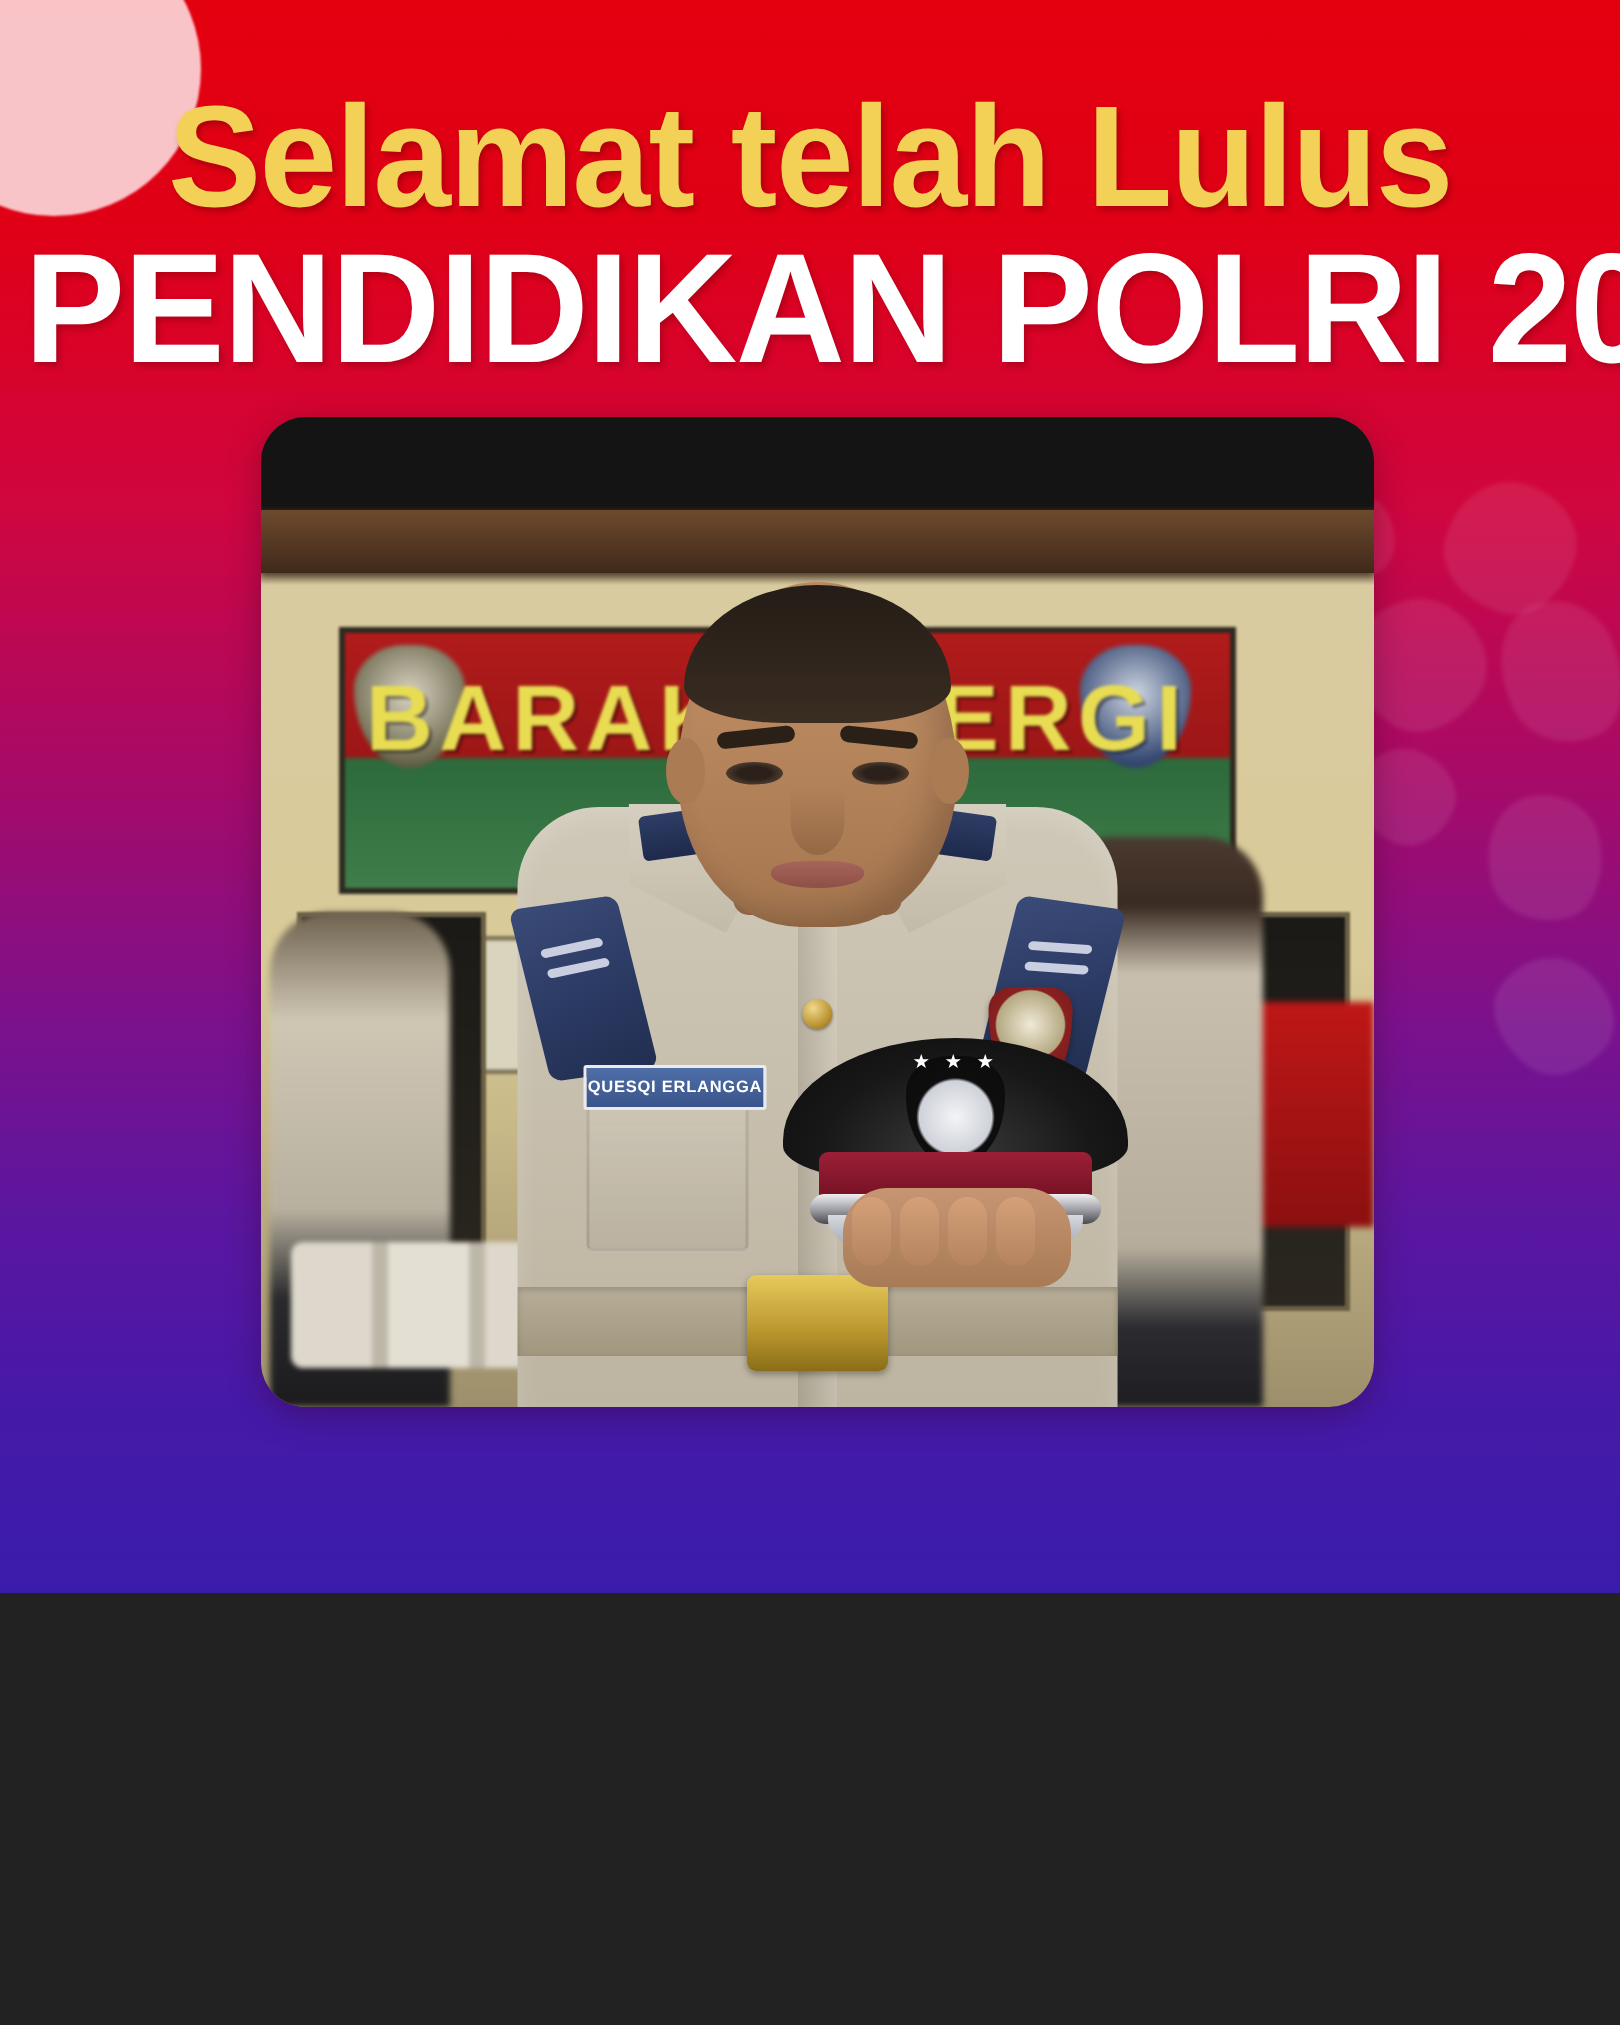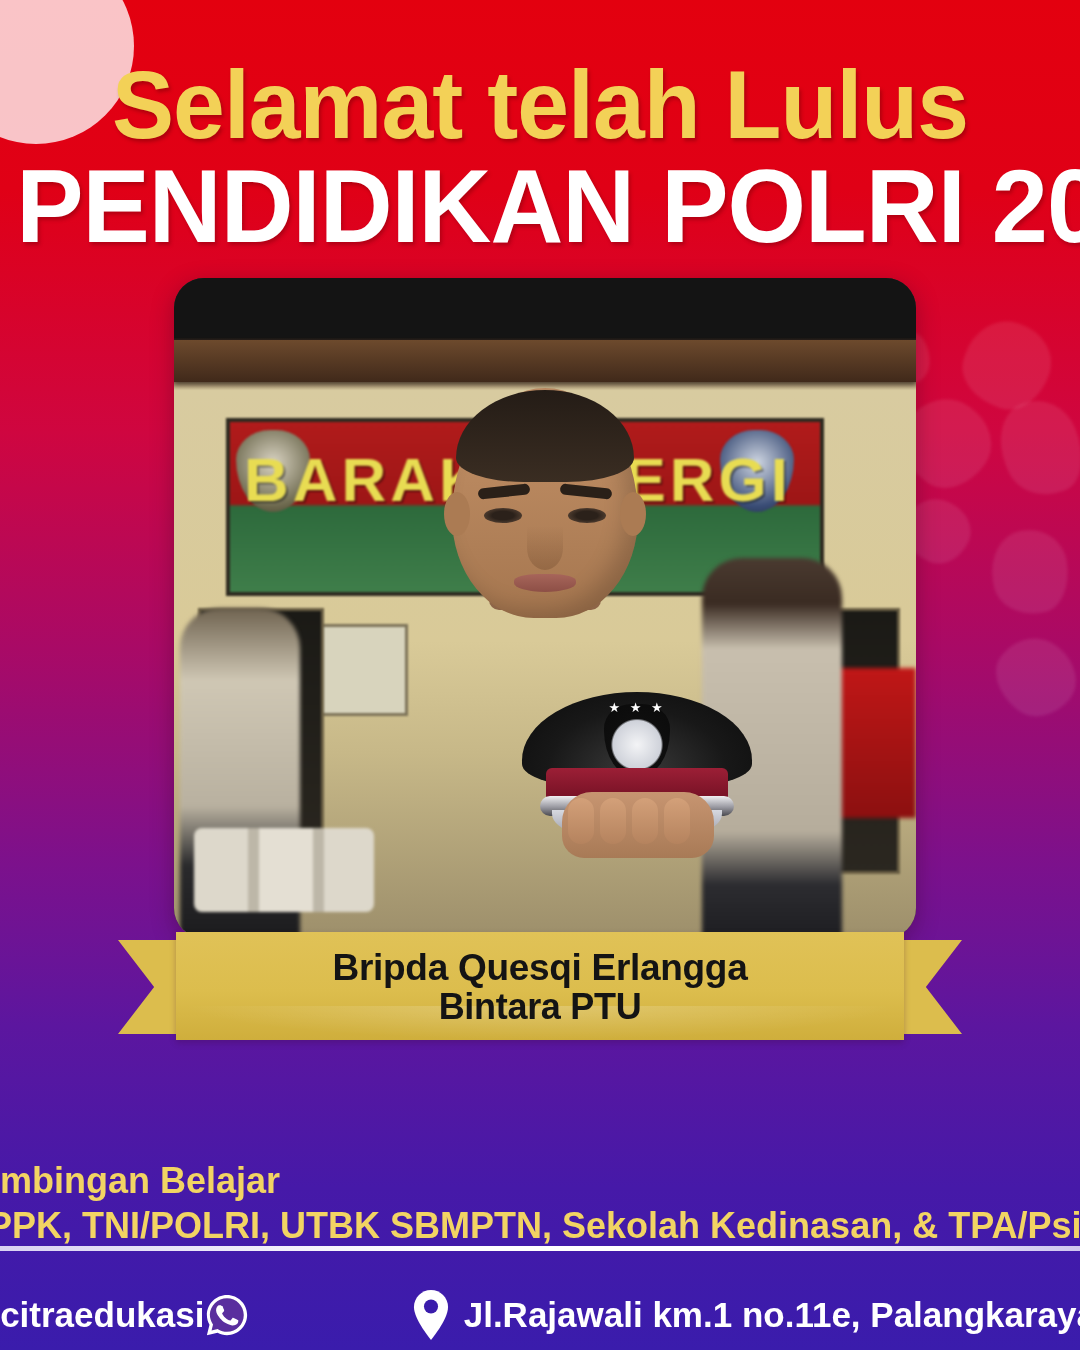--- a/index.html
+++ b/index.html
@@ -3,21 +3,21 @@
 <meta charset="utf-8">
 <style>
   html, body {
     margin: 0;
     padding: 0;
     background: #222;
   }
   .poster {
     position: relative;
     width: 1080px;
-    height: 1350px;
+    height: 1062px;
     overflow: hidden;
     font-family: "Liberation Sans", sans-serif;
     background: linear-gradient(180deg,
         #e3000f 0%,
         #e00016 14%,
         #cf0640 32%,
         #a90a66 48%,
         #7c118c 64%,
         #5c169f 76%,
         #4619a8 88%,
@@ -441,20 +441,37 @@
       <div class="notice"></div>
       <div class="door d1"></div>
       <div class="door d2"></div>
       <div class="x-sign"></div>
       <div class="red-panel"></div>
       <div class="bystander by-left"></div>
       <div class="bystander by-right"></div>
       <div class="chairs"></div>
 
       <div class="officer">
+        <div class="torso">
+          <div class="collar-l"></div>
+          <div class="collar-r"></div>
+          <div class="rank-l"></div>
+          <div class="rank-r"></div>
+          <div class="epaulette-l"></div>
+          <div class="epaulette-r"></div>
+          <div class="placket"></div>
+          <div class="btn b1"></div>
+          <div class="btn b2"></div>
+          <div class="pocket-l"></div>
+          <div class="pocket-r"></div>
+          <div class="nametag">QUESQI ERLANGGA</div>
+          <div class="badge-shield"></div>
+          <div class="belt"></div>
+          <div class="buckle"></div>
+        </div>
         <div class="neck"></div>
         <div class="head">
           <div class="hair"></div>
           <div class="ear-l"></div>
           <div class="ear-r"></div>
           <div class="brow-l"></div>
           <div class="brow-r"></div>
           <div class="eye-l"></div>
           <div class="eye-r"></div>
           <div class="nose"></div>
@@ -471,29 +488,20 @@
             <div class="finger" style="left:6px"></div>
             <div class="finger" style="left:38px"></div>
             <div class="finger" style="left:70px"></div>
             <div class="finger" style="left:102px"></div>
           </div>
         </div>
       </div>
     </div>
   </div>
 
-  <div class="ribbon">
-    <div class="ribbon-tail tail-l"></div>
-    <div class="ribbon-tail tail-r"></div>
-    <div class="ribbon-main"></div>
-    <div class="ribbon-text">
-      <div class="ribbon-name">Bripda Quesqi Erlangga</div>
-      <div class="ribbon-title">Bintara PTU</div>
-    </div>
-  </div>
 
 
   <div class="footer-lines">
     <div class="f-line-1">Bimbingan Belajar</div>
     <div class="f-line-2">PPPK, TNI/POLRI, UTBK SBMPTN, Sekolah Kedinasan, &amp; TPA/Psikotes</div>
   </div>
 
   <div class="divider"></div>
 
   <div class="contacts">

